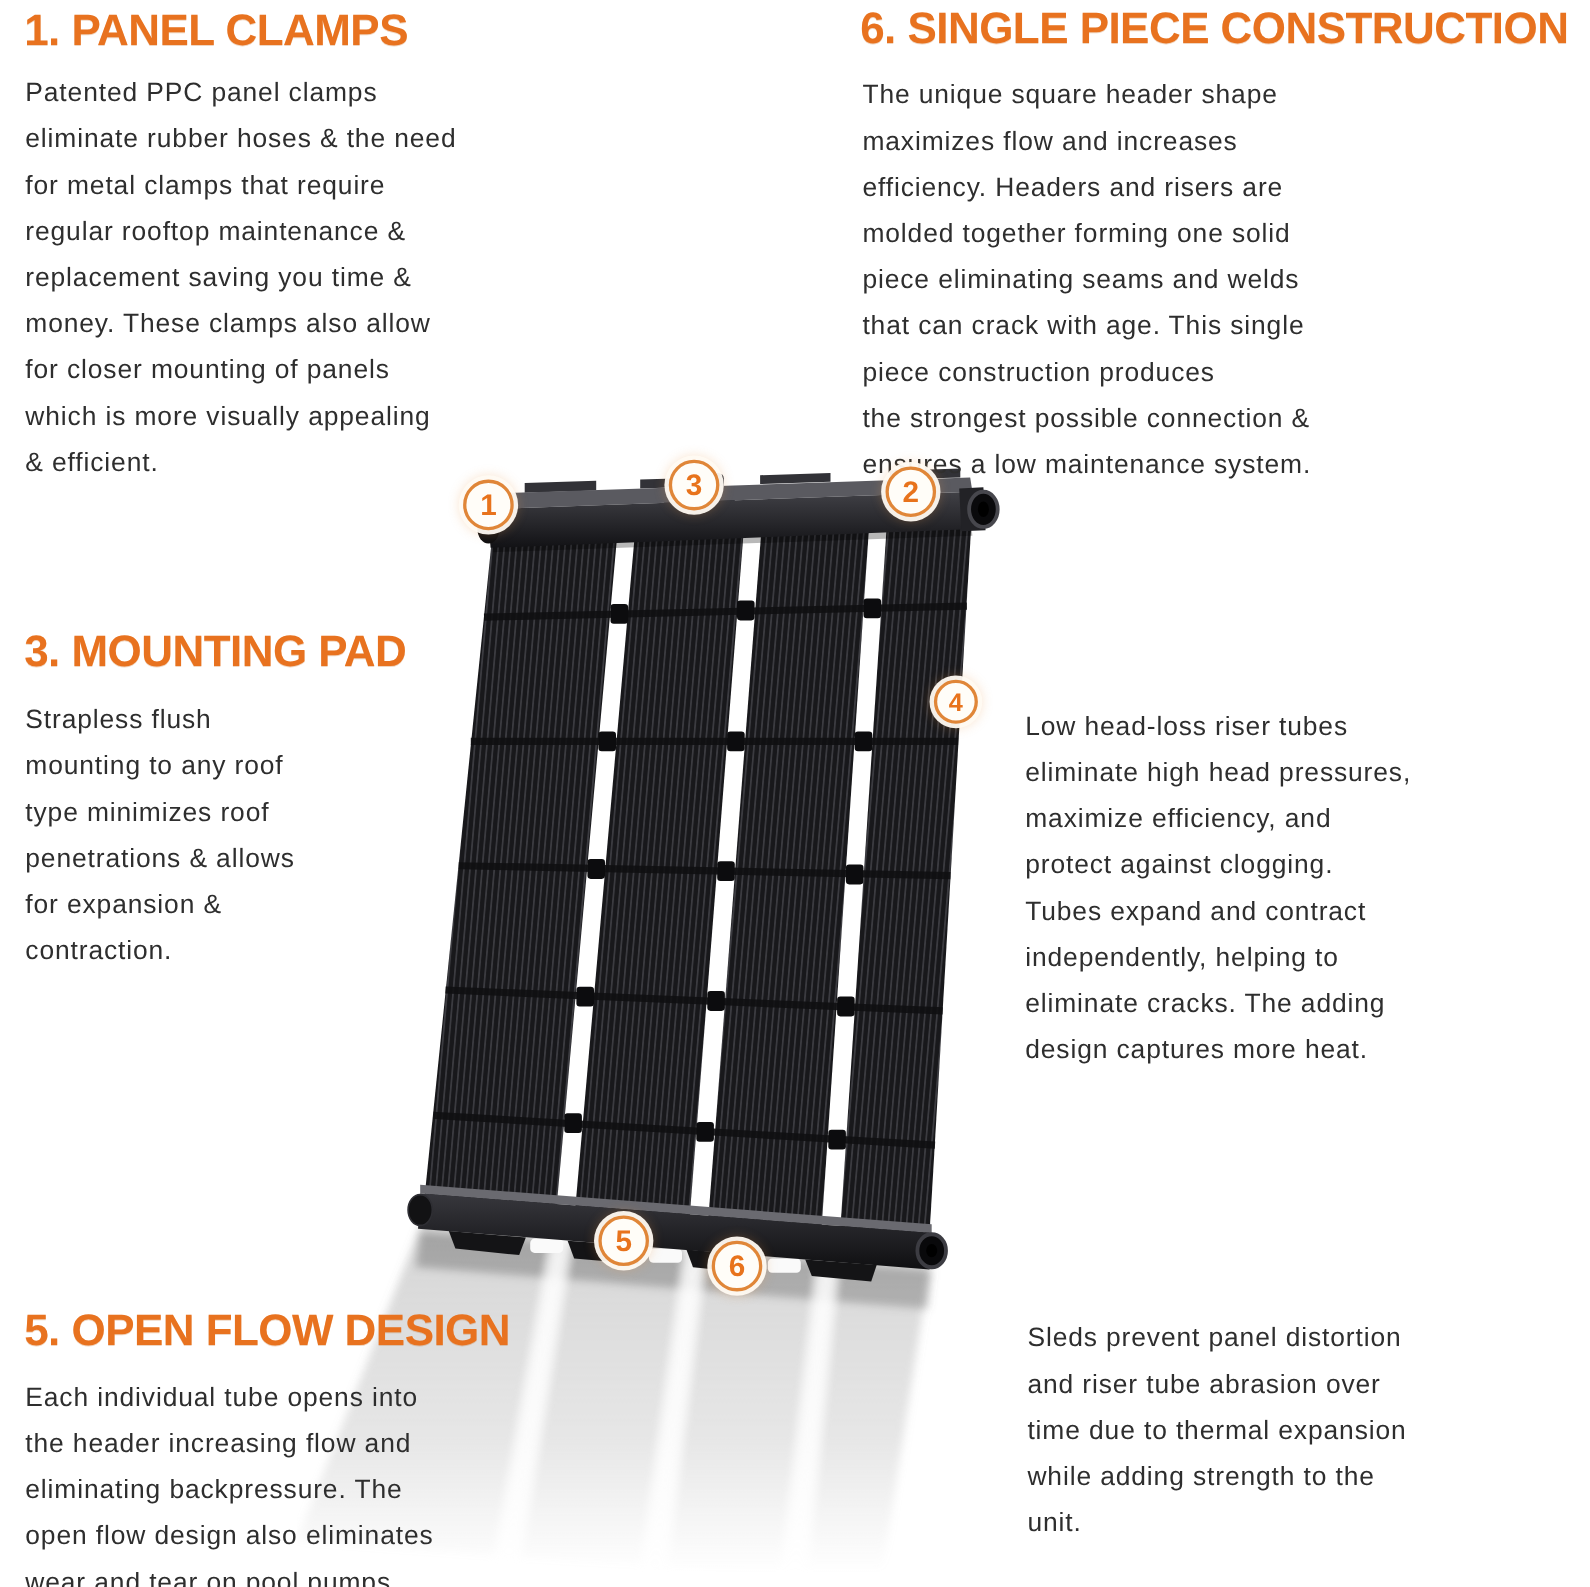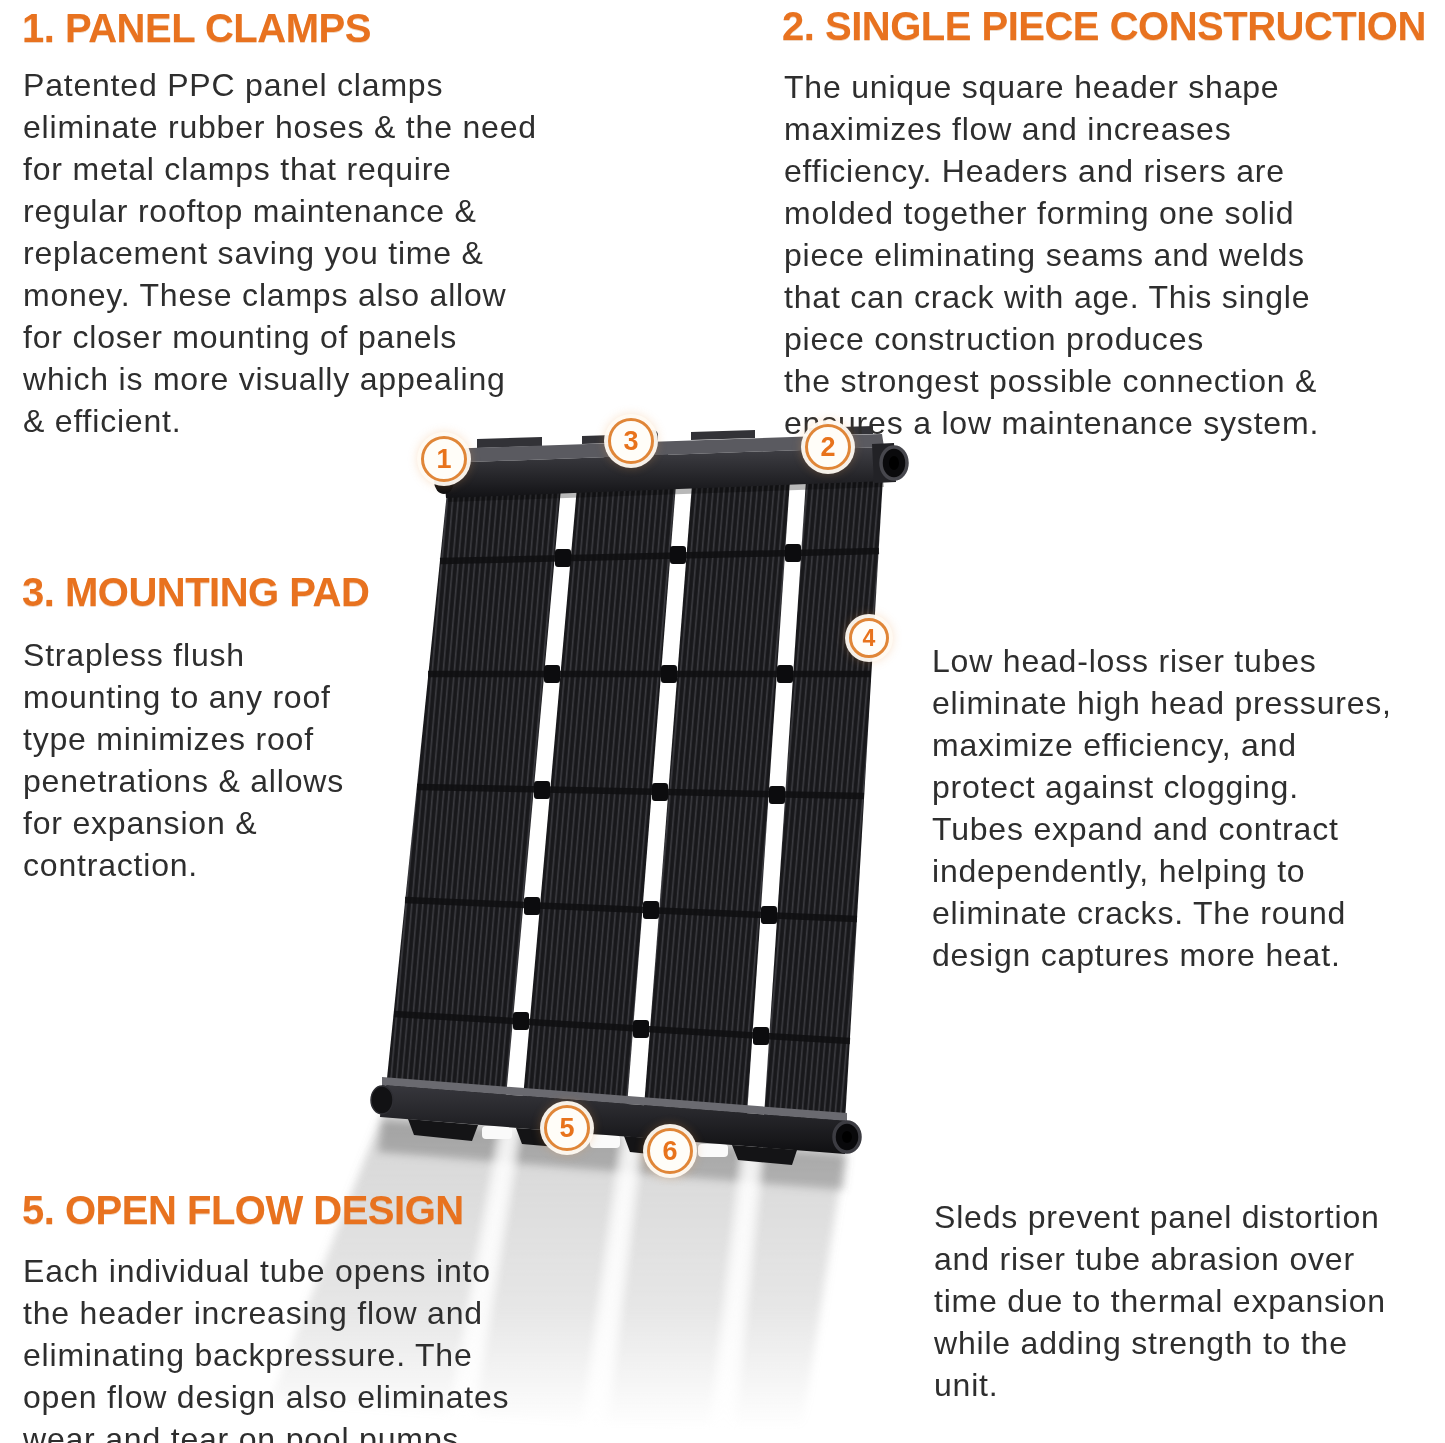--- a/index.html
+++ b/index.html
@@ -6,21 +6,21 @@
   .canvas{
     position:relative;width:1445px;height:1443px;background:#ffffff;
     overflow:hidden;font-family:"Liberation Sans",sans-serif;margin-left:20px;
   }
   .heading{
     position:absolute;z-index:2;font-weight:bold;font-size:40px;
     letter-spacing:-0.5px;color:#E8721F;white-space:pre;width:max-content;
     text-shadow:0 1px 0 rgba(190,90,10,0.25);
   }
   .body{
-    position:absolute;z-index:2;font-size:32px;line-height:42px;
+    position:absolute;z-index:2;font-size:24px;line-height:42px;
     letter-spacing:0.8px;color:#2E2E2E;white-space:pre;width:max-content;
   }
   .marker{
     position:absolute;z-index:3;display:flex;align-items:center;justify-content:center;
     background:#fffdf8;border:3px solid #E08638;border-radius:50%;
     color:#E8731C;font-weight:bold;transform:translate(-50%,-50%);
     box-shadow:0 0 0 4px rgba(255,250,242,0.95),0 0 10px 4px rgba(235,150,70,0.25);
   }
   .m40{width:40px;height:40px;font-size:27px;}
   .m32{width:34px;height:34px;font-size:23px;}
@@ -35,21 +35,21 @@
   <div class="body" style="left:3px;top:64px">Patented PPC panel clamps
 eliminate rubber hoses &amp; the need
 for metal clamps that require
 regular rooftop maintenance &amp;
 replacement saving you time &amp;
 money. These clamps also allow
 for closer mounting of panels
 which is more visually appealing
 &amp; efficient.</div>
 
-  <div class="heading" style="left:762px;top:4px">2. SINGLE PIECE CONSTRUCTION</div>
+  <div class="heading" style="left:762px;top:4px">6. SINGLE PIECE CONSTRUCTION</div>
   <div class="body" style="left:764px;top:66px">The unique square header shape
 maximizes flow and increases
 efficiency. Headers and risers are
 molded together forming one solid
 piece eliminating seams and welds
 that can crack with age. This single
 piece construction produces
 the strongest possible connection &amp;
 ensures a low maintenance system.</div>
 
@@ -60,21 +60,21 @@
 penetrations &amp; allows
 for expansion &amp;
 contraction.</div>
 
   <div class="body" style="left:912px;top:640px">Low head-loss riser tubes
 eliminate high head pressures,
 maximize efficiency, and
 protect against clogging.
 Tubes expand and contract
 independently, helping to
-eliminate cracks. The round
+eliminate cracks. The adding
 design captures more heat.</div>
 
   <div class="heading" style="left:2px;top:1188px">5. OPEN FLOW DESIGN</div>
   <div class="body" style="left:3px;top:1250px">Each individual tube opens into
 the header increasing flow and
 eliminating backpressure. The
 open flow design also eliminates
 wear and tear on pool pumps.</div>
 
   <div class="body" style="left:914px;top:1196px">Sleds prevent panel distortion

